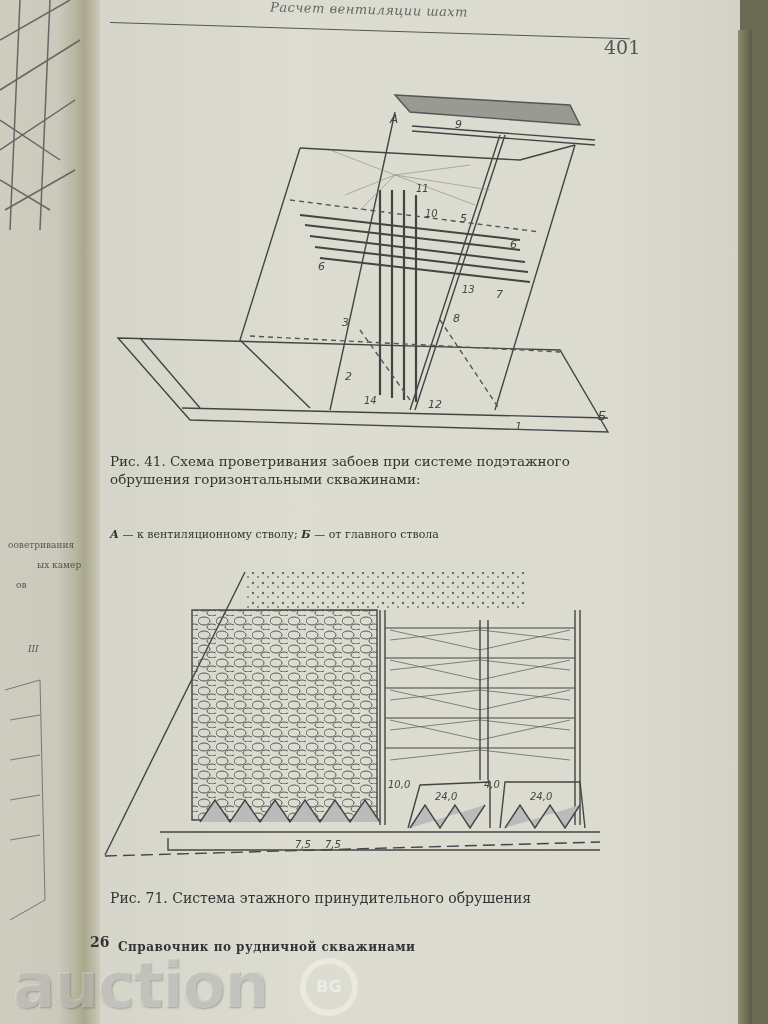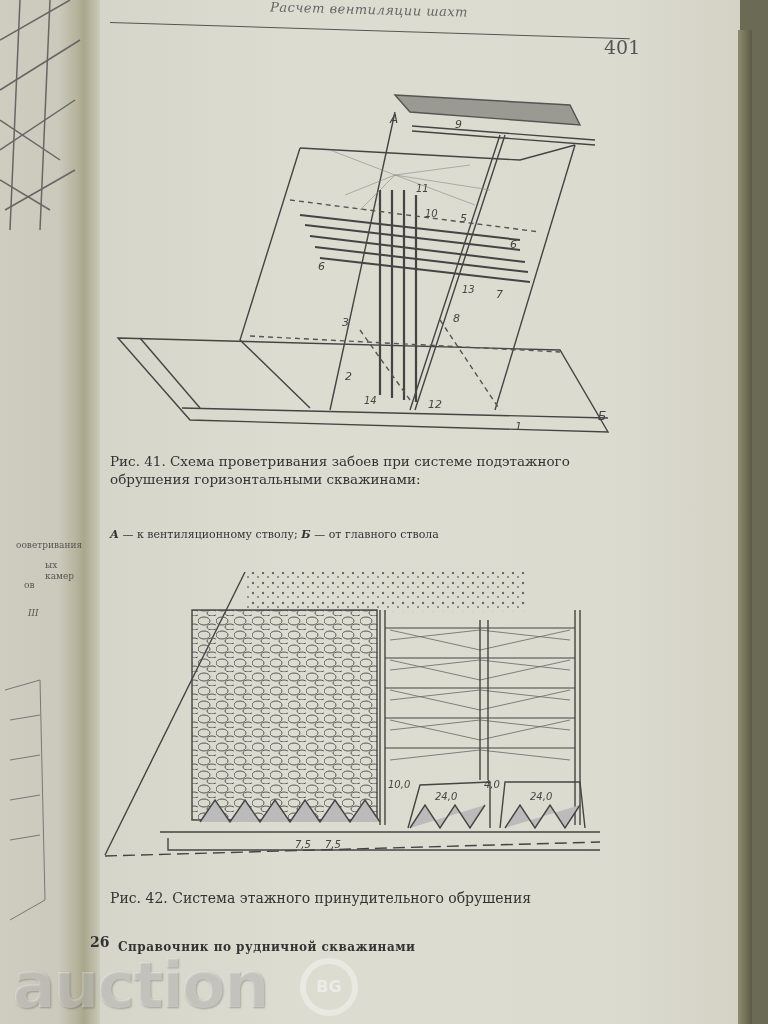--- a/index.html
+++ b/index.html
@@ -7,21 +7,21 @@
     width:768px; height:1024px; overflow:hidden; position:relative;
     background:#6b6a55;
     font-family:"DejaVu Serif", serif;
   }
   .left-page {
     position:absolute; left:0; top:0; width:84px; height:1024px;
     background:linear-gradient(90deg,#cfcdbf 0%,#cbc9bb 70%,#b7b59e 90%,#a9a78c 100%);
     overflow:hidden;
   }
   .left-page .sketch { position:absolute; left:0; top:0; }
-  .left-frag { position:absolute; left:16px; font-size:9px; color:#555; line-height:11px; }
+  .left-frag { position:absolute; left:8px; font-size:9px; color:#555; line-height:11px; }
   .spine {
     position:absolute; left:84px; top:0; width:20px; height:1024px;
     background:linear-gradient(90deg,#a9a78c,#d4d2c4);
   }
   .page {
     position:absolute; left:100px; top:0; width:640px; height:1024px;
     background:linear-gradient(90deg,#d6d5c9 0%,#dddcd1 30%,#dcdbd0 80%,#d3d2c5 100%);
   }
   .edge {
     position:absolute; left:738px; top:30px; width:14px; height:994px;
@@ -69,21 +69,21 @@
       <path d="M0 120 L60 160 M0 180 L50 210"></path>
     </g>
     <g stroke="#777" stroke-width="1" fill="none">
       <path d="M5 690 L40 680 L45 900 L10 920"></path>
       <path d="M10 720 L40 715 M10 760 L40 755 M10 800 L40 795 M10 840 L40 835"></path>
     </g>
   </svg>
   <div class="left-frag" style="top:540px;">ооветривания</div>
   <div class="left-frag" style="top:560px;padding-left:29px;">ых   камер</div>
   <div class="left-frag" style="top:580px;padding-left:8px;">ов</div>
-  <div class="left-frag" style="top:608px; left:28px; font-style:italic;">III</div>
+  <div class="left-frag" style="top:644px; left:28px; font-style:italic;">III</div>
 </div>
 <div class="spine"></div>
 
 <div class="page"></div>
 <div class="edge"></div>
 
 <div class="header-title">Расчет вентиляции шахт</div>
 <div class="header-rule"></div>
 <div class="page-number">401</div>
 
@@ -188,19 +188,19 @@
     </g>
   </g>
   <text x="388" y="228" font-size="10">10,0</text>
   <text x="435" y="240" font-size="10">24,0</text>
   <text x="484" y="228" font-size="10">4,0</text>
   <text x="530" y="240" font-size="10">24,0</text>
   <text x="295" y="288" font-size="10">7,5</text>
   <text x="325" y="288" font-size="10">7,5</text>
 </svg>
 
-<div class="caption cap42">Рис. 42. Система этажного принудительного обрушения</div>
+<div class="caption cap42">Рис. 71. Система этажного принудительного обрушения</div>
 
 <div class="footer-num">26</div>
 <div class="footer-title">Справочник по рудничной скважинами</div>
 
 <div class="watermark">auction</div>
 <div class="watermark-badge">BG</div>
 
 </body></html>

